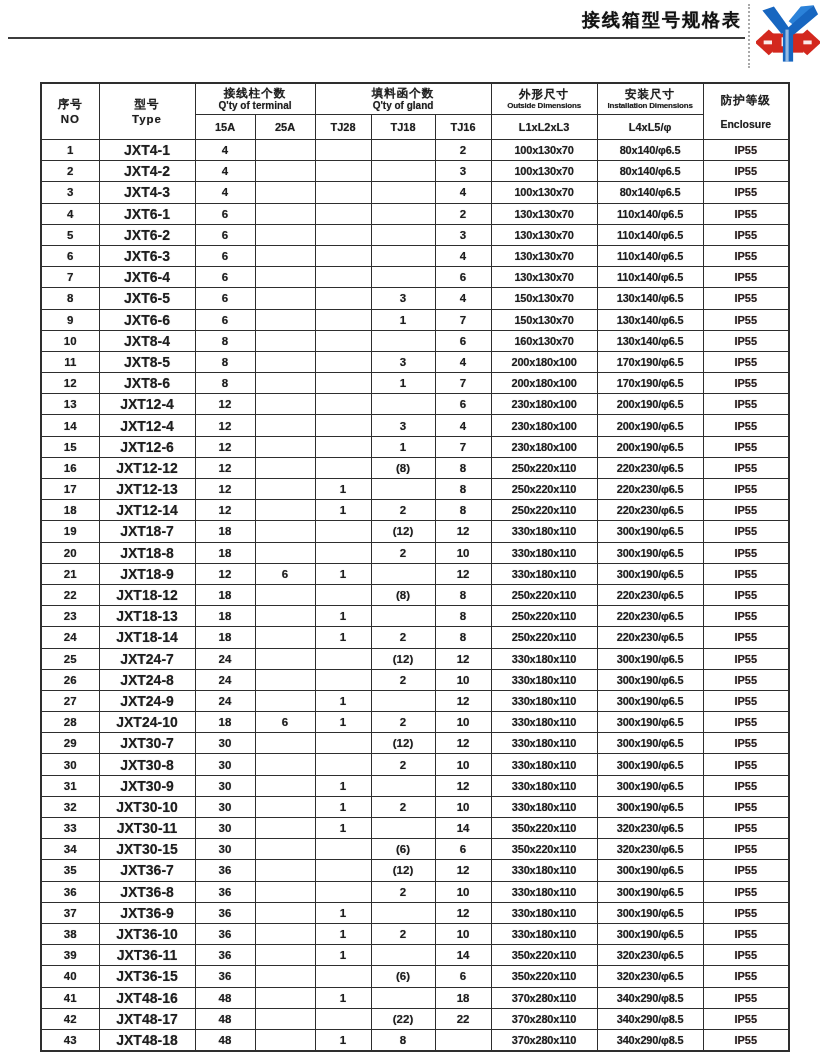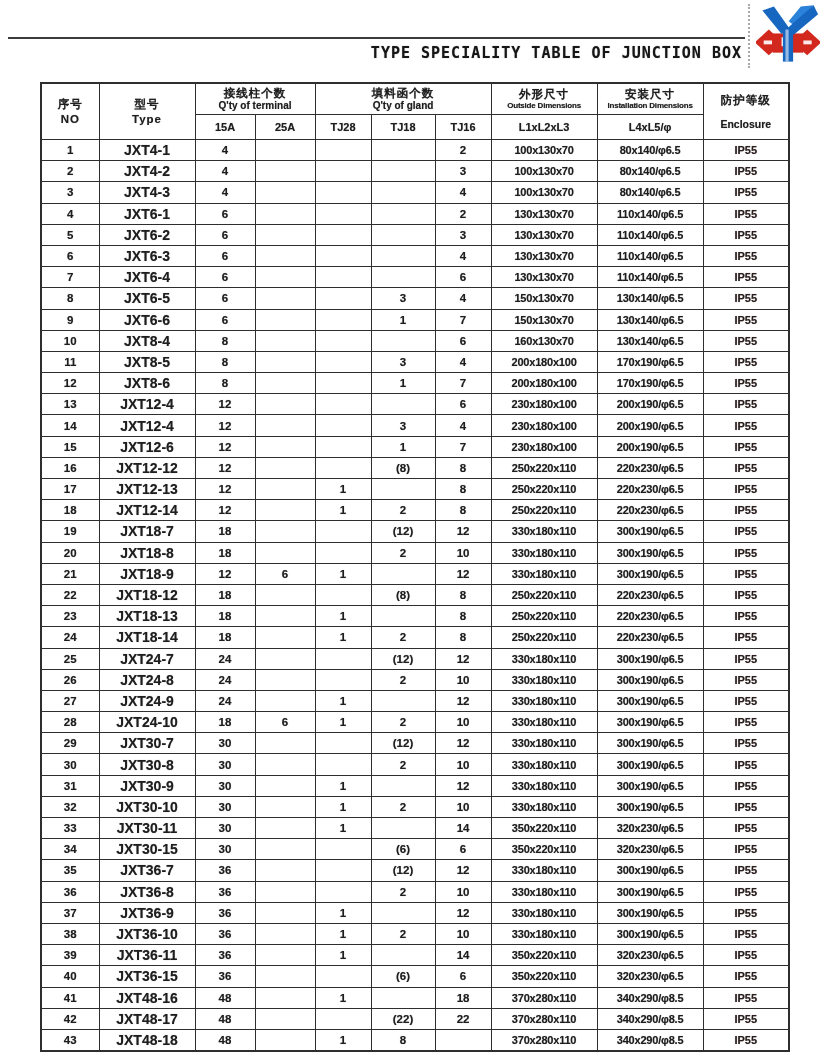--- a/index.html
+++ b/index.html
@@ -70,22 +70,22 @@
   tbody td:nth-child(2){font-size:14px;}
   tbody td:nth-child(8), tbody td:nth-child(9){font-size:11px;letter-spacing:-0.2px;}
   tbody td:nth-child(10){font-size:11px;color:#2a1d1d;}
 </style>
 </head>
 <body>
 
 <div class="page">
 
   <div class="hdr">
+    <div class="title-cn">接线箱型号规格表</div>
     <div class="title-rule"></div>
-    <div class="title-en">TYPE SPECIALITY TABLE OF JUNCTION BOX</div>
     <div class="logo-sep"></div>
     <div class="logo">
       <svg viewBox="0 0 100 96" width="64" height="64">
         <polygon points="20,38 42,58 20,78 -2,58" fill="#d3281e"></polygon>
         <polygon points="80,38 102,58 80,78 58,58" fill="#d3281e"></polygon>
         <rect x="26" y="44" width="48" height="30" fill="#d3281e"></rect>
         <rect x="12" y="55" width="13" height="6" fill="#ffffff" opacity="0.9"></rect>
         <rect x="74" y="55" width="13" height="6" fill="#ffffff" opacity="0.9"></rect>
         <rect x="40" y="50" width="5" height="14" fill="#ffffff"></rect>
         <rect x="49" y="50" width="5" height="14" fill="#ffffff"></rect>

